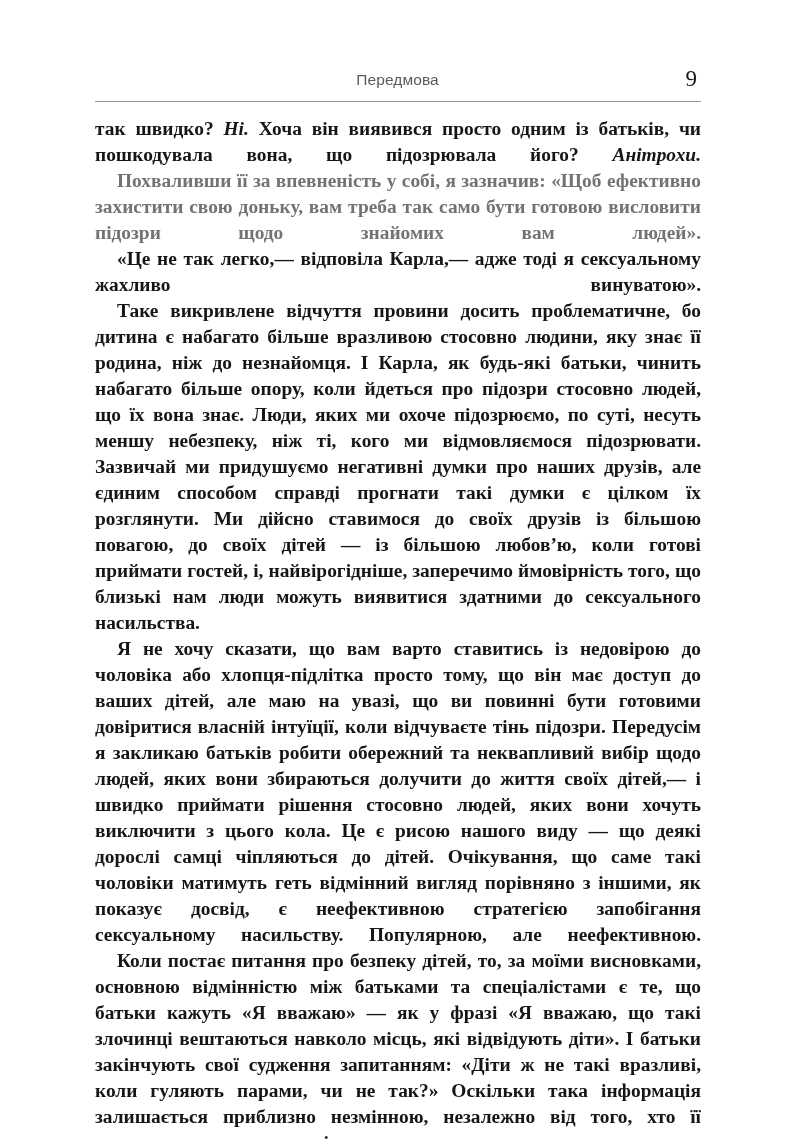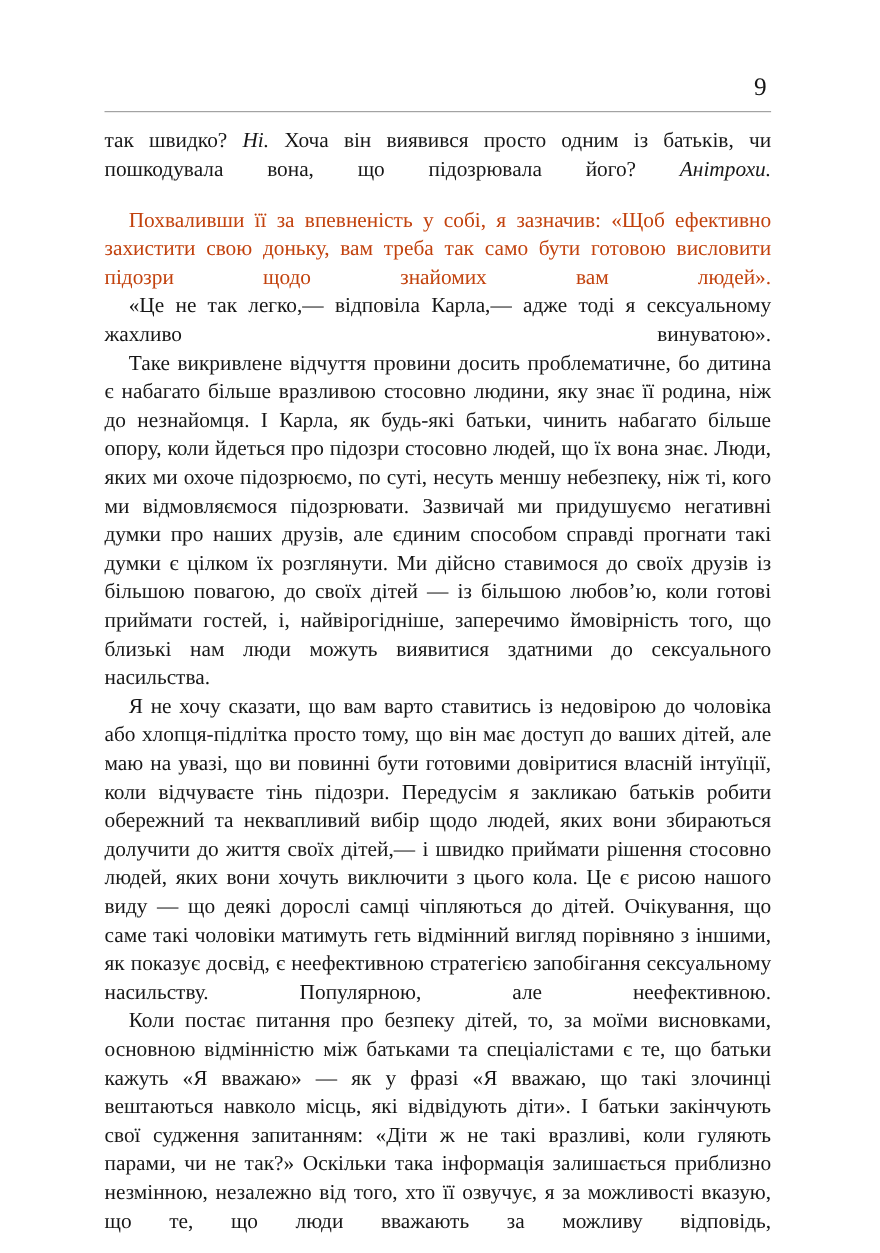--- a/index.html
+++ b/index.html
@@ -73,46 +73,48 @@
   p.para {
     margin: 0;
     padding: 0;
     text-align: justify;
     text-justify: inter-word;
     font-size: 19.4px;
     line-height: 26px;
     color: #161616;
     text-indent: 22px;
     word-spacing: 0.1px;
+    font-weight: bold;
   }
   p.para.noindent {
     text-indent: 0;
   }
   p.para i, p.para em {
     font-style: italic;
   }
   
   p.para.force-justify {
     text-align-last: justify;
   }
 </style>
 </head>
 <body>
 
 <div class="page" style="background: rgb(255, 255, 255);">
 
   <div class="running-head">
+    <div class="running-head-title" style="color: rgb(91, 91, 91);">Передмова</div>
     <div class="running-head-folio" style="color: rgb(22, 22, 22);">9</div>
   </div>
 
   <div class="head-rule" style="background: rgb(154, 154, 154);"></div>
 
   <div class="textblock">
 
   <p class="para noindent force-justify" style="color: rgb(22, 22, 22);"><span>так швидко? </span><i>Ні.</i><span> Хоча він виявився просто одним із батьків, чи пошкодувала вона, що підозрювала його? </span><i>Анітрохи.</i></p>
-      <p class="para force-justify" style="color: #c2410c; margin-top: 20px;"><span>Похваливши її за впевненість у собі, я зазначив: «Щоб ефективно захистити свою доньку, вам треба так само бути готовою висловити підозри щодо знайомих вам людей».</span></p>
+      <p class="para force-justify" style="color: #737373;"><span>Похваливши її за впевненість у собі, я зазначив: «Щоб ефективно захистити свою доньку, вам треба так само бути готовою висловити підозри щодо знайомих вам людей».</span></p>
       <p class="para force-justify" style="color: rgb(22, 22, 22);"><span>«Це не так легко,— відповіла Карла,— адже тоді я сексуальному жахливо винуватою».</span></p>
       <p class="para force-justify" style="color: rgb(22, 22, 22);"><span>Таке викривлене відчуття провини досить проблематичне, бо дитина є набагато більше вразливою стосовно людини, яку знає її родина, ніж до незнайомця. І Карла, як будь-які батьки, чинить набагато більше опору, коли йдеться про підозри стосовно людей, що їх вона знає. Люди, яких ми охоче підозрюємо, по суті, несуть меншу небезпеку, ніж ті, кого ми відмовляємося підозрювати. Зазвичай ми придушуємо негативні думки про наших друзів, але єдиним способом справді прогнати такі думки є цілком їх розглянути. Ми дійсно ставимося до своїх друзів із більшою повагою, до своїх дітей — із більшою любов’ю, коли готові приймати гостей, і, найвірогідніше, заперечимо ймовірність того, що близькі нам люди можуть виявитися здатними до сексуального насильства.</span></p>
       <p class="para force-justify" style="color: rgb(22, 22, 22);"><span>Я не хочу сказати, що вам варто ставитись із недовірою до чоловіка або хлопця-підлітка просто тому, що він має доступ до ваших дітей, але маю на увазі, що ви повинні бути готовими довіритися власній інтуїції, коли відчуваєте тінь підозри. Передусім я закликаю батьків робити обережний та неквапливий вибір щодо людей, яких вони збираються долучити до життя своїх дітей,— і швидко приймати рішення стосовно людей, яких вони хочуть виключити з цього кола. Це є рисою нашого виду — що деякі дорослі самці чіпляються до дітей. Очікування, що саме такі чоловіки матимуть геть відмінний вигляд порівняно з іншими, як показує досвід, є неефективною стратегією запобігання сексуальному насильству. Популярною, але неефективною.</span></p>
       <p class="para force-justify" style="color: rgb(22, 22, 22);"><span>Коли постає питання про безпеку дітей, то, за моїми висновками, основною відмінністю між батьками та спеціалістами є те, що батьки кажуть «Я вважаю» — як у фразі «Я вважаю, що такі злочинці вештаються навколо місць, які відвідують діти». І батьки закінчують свої судження запитанням: «Діти ж не такі вразливі, коли гуляють парами, чи не так?» Оскільки така інформація залишається приблизно незмінною, незалежно від того, хто її озвучує, я за можливості вказую, що те, що люди вважають за можливу відповідь,</span></p>
     </div>
 
 </div>
 
 </body></html>

